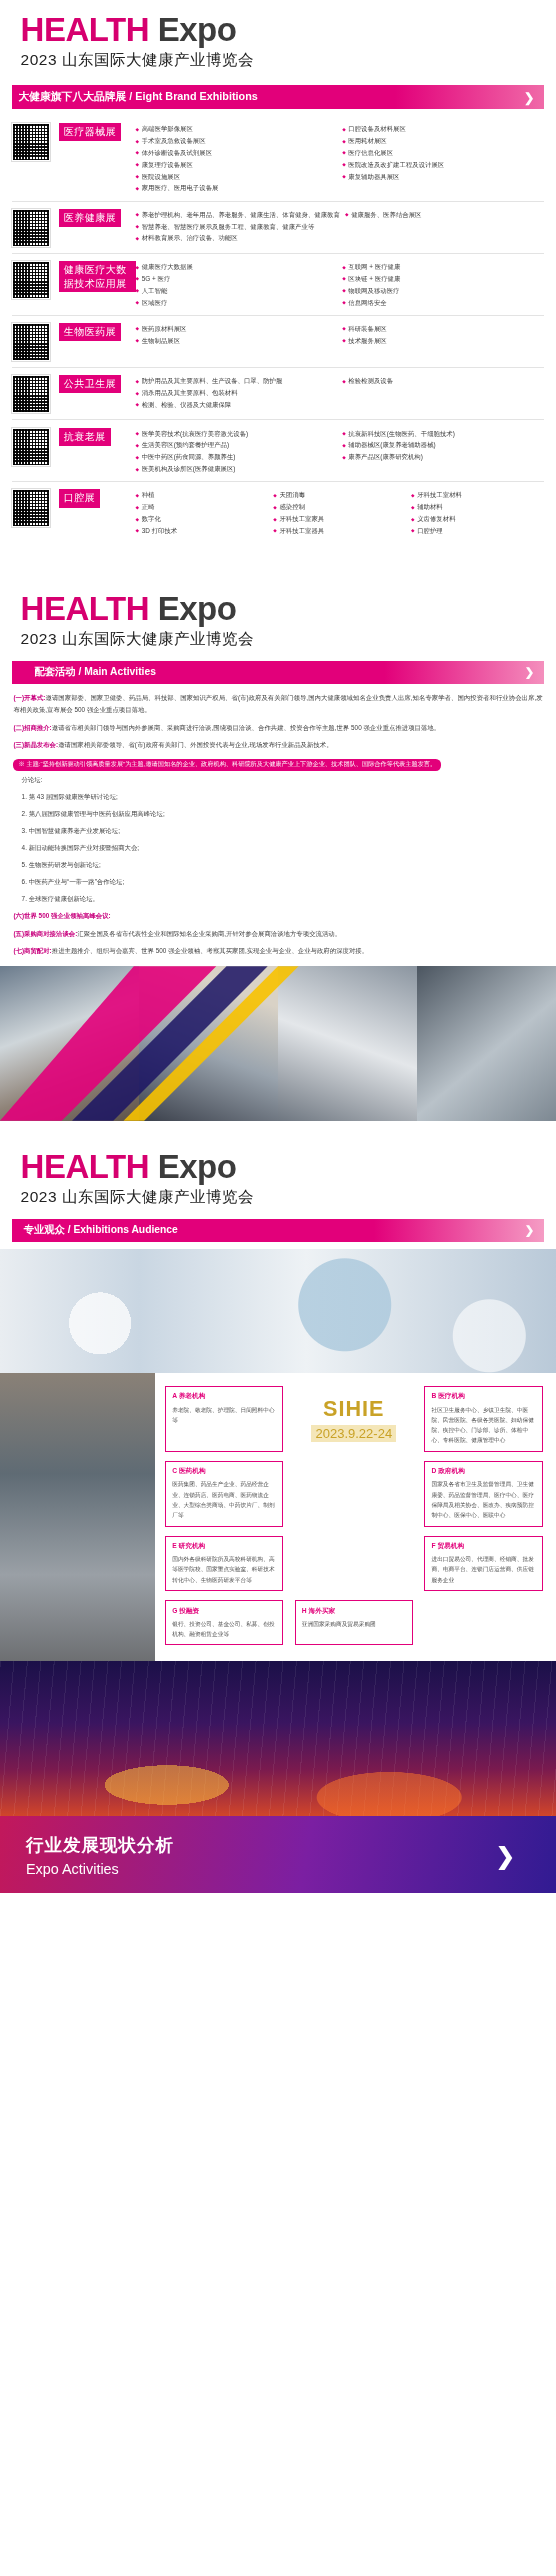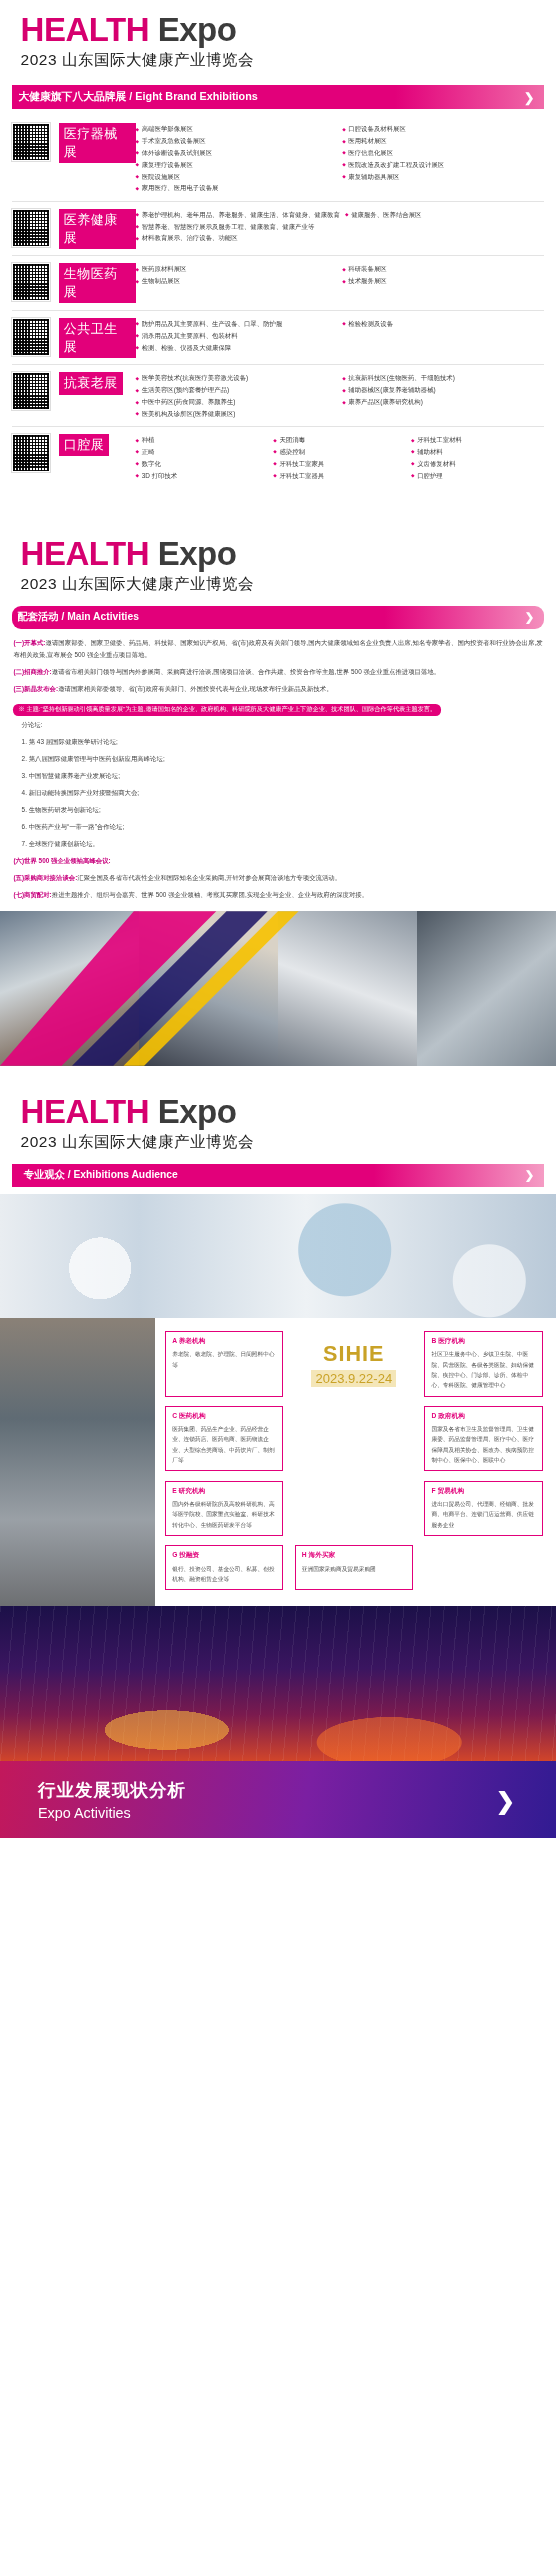--- a/index.html
+++ b/index.html
@@ -33,35 +33,35 @@
   .row { display:flex; padding:7.2px 0 6.2px 0; border-bottom:0.5px solid #e3e3e3; }
   .row:last-child { border-bottom:none; }
   .qr { width:38px; height:38px; flex:0 0 38px; margin-right:8.2px;
         background:
           repeating-linear-gradient(90deg,#111 0 1.5px,#fff 1.5px 3.1px),
           repeating-linear-gradient(0deg,#111 0 1.5px,#fff 1.5px 3.1px);
         background-blend-mode:multiply;
         border:1.5px solid #fff; outline:0.5px solid #ddd; }
   .rowmid { flex:0 0 77px; }
   .rowmid .cat {
-    display:inline-block; background:#e2007a; color:#fff; font-size:13px;
+    display:inline-block; background:#e2007a; color:#fff; font-size:10px;
     padding:2.1px 5.2px; border-radius:0; letter-spacing:0.5px;
   }
   .rowmid .cat.two { line-height:1.35; }
   .cols { flex:1; display:flex; gap:5.2px; }
   .col { flex:1; }
   .item { font-size:6.4px; color:#3a3a3a; line-height:1.85; white-space:nowrap; }
   .item:before { content:"◆"; color:#e2007a; font-size:4.6px; margin-right:2.6px; vertical-align:0.5px; }
 
   
   .sec2 { padding:15.5px 0 0 0; background:#fff; position:relative; }
   .actbar {
     margin:10.3px 12.4px 0 12.4px; height:23px; display:flex; align-items:center;
     background:linear-gradient(90deg,#e2007a 0%, #e2007a 70%, #f48fbd 100%);
-    color:#fff; font-size:10.3px; font-weight:bold; padding-left:5px; position:relative;border-radius:9px;
+    color:#fff; font-size:10.3px; font-weight:bold; padding-left:22px; position:relative;
   }
   .actbar .chev { position:absolute; right:9.3px; top:50%; transform:translateY(-50%); font-size:11.3px; }
 
   .act-body { margin:8.2px 13.4px 0 13.4px; }
   .p { font-size:6.4px; line-height:1.95; color:#3d3d3d; text-align:justify; margin-bottom:4.6px; }
   .p .k { color:#c8007d; font-weight:bold; }
   .pill {
     display:inline-block; background:#e2007a; color:#fff; font-size:6.2px;
     padding:1.5px 5.2px; border-radius:5.2px; margin:3.1px 0;
   }
@@ -116,21 +116,21 @@
   .night { width:556px; height:155px; position:relative; overflow:hidden;
     background:linear-gradient(180deg,#1b1048 0%,#3a1560 40%,#7a1a4e 70%,#d1452a 100%); }
   .night:after { content:""; position:absolute; inset:0;
     background:
       radial-gradient(ellipse at 30% 80%, rgba(255,190,60,.55) 0 62px, transparent 62px),
       radial-gradient(ellipse at 70% 88%, rgba(255,120,40,.5) 0 72px, transparent 73px),
       repeating-linear-gradient(95deg, rgba(255,255,255,.07) 0 1px, transparent 1px 13.4px);
   }
   .footer { width:556px; height:77px; position:relative; overflow:hidden;
     background:linear-gradient(100deg,#c2185b 0%, #7b1fa2 55%, #311b92 100%); }
-  .footer-txt { position:absolute; left:38px; top:17.5px; color:#fff; }
+  .footer-txt { position:absolute; left:26px; top:17.5px; color:#fff; }
   .footer-txt .l1 { font-size:17.5px; font-weight:bold; letter-spacing:1px; }
   .footer-txt .l2 { font-size:14.4px; margin-top:3.1px; font-weight:normal; }
   .footer-chev { position:absolute; right:41px; top:27px; color:#fff; font-size:23px; font-weight:bold; }
 </style>
 </head>
 <body>
 
 <div class="page">
 
   <div class="sec1">
@@ -179,20 +179,38 @@
             <div class="item">养老护理机构、老年用品、养老服务、健康生活、体育健身、健康教育</div>
             <div class="item">智慧养老、智慧医疗展示及服务工程、健康教育、健康产业等</div>
             <div class="item">材料教育展示、治疗设备、功能区</div>
           </div>
           <div class="col">
             <div class="item">健康服务、医养结合展区</div>
           </div>
         </div>
       </div>
 
+      <div class="row">
+        <div class="qr"></div>
+        <div class="rowmid"><span class="cat two">健康医疗大数据技术应用展</span></div>
+        <div class="cols">
+          <div class="col">
+            <div class="item">健康医疗大数据展</div>
+            <div class="item">5G + 医疗</div>
+            <div class="item">人工智能</div>
+            <div class="item">区域医疗</div>
+          </div>
+          <div class="col">
+            <div class="item">互联网 + 医疗健康</div>
+            <div class="item">区块链 + 医疗健康</div>
+            <div class="item">物联网及移动医疗</div>
+            <div class="item">信息网络安全</div>
+          </div>
+        </div>
+      </div>
 
       <div class="row">
         <div class="qr"></div>
         <div class="rowmid"><span class="cat">生物医药展</span></div>
         <div class="cols">
           <div class="col">
             <div class="item">医药原材料展区</div>
             <div class="item">生物制品展区</div>
           </div>
           <div class="col">

